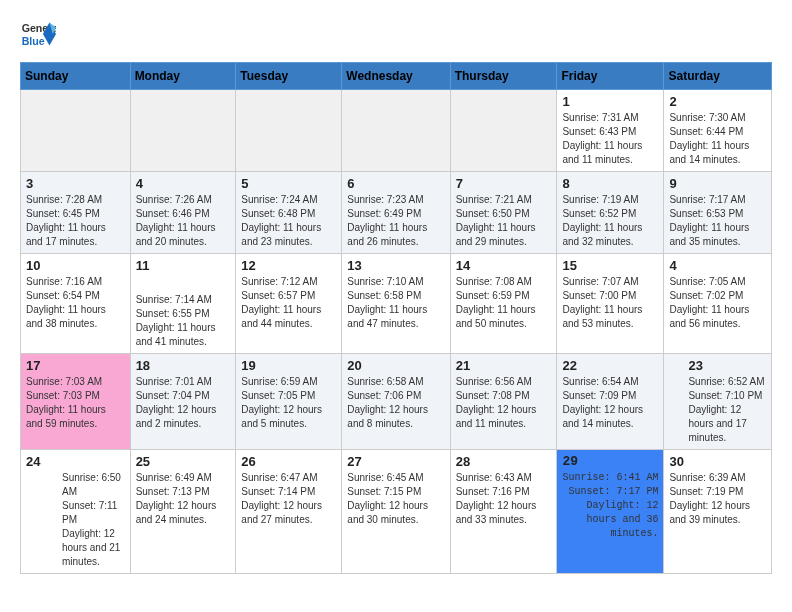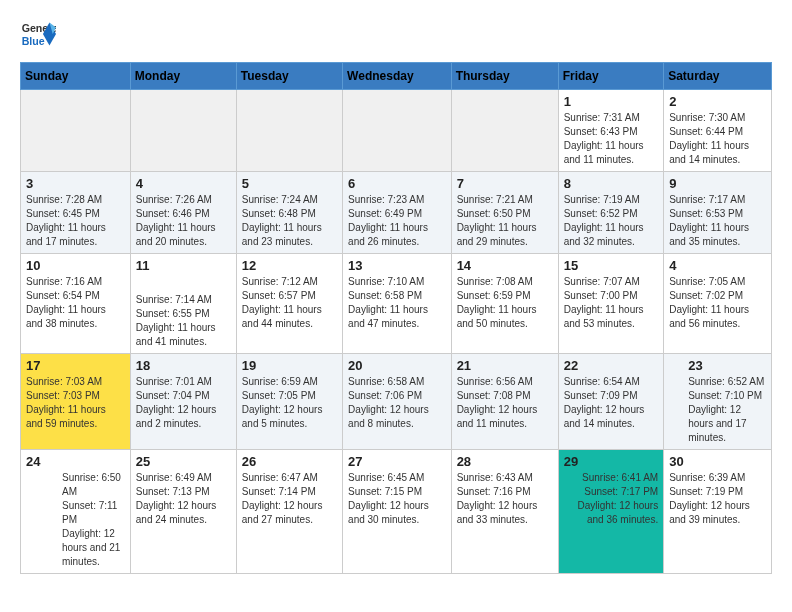--- a/index.html
+++ b/index.html
@@ -213,21 +213,21 @@
 Daylight: 11 hours and 53 minutes.</div>
         </td>
         <td style="background: rgb(255, 255, 255);">
           <span class="day-num">4</span>
           <div class="day-info" style="white-space: pre-line;">Sunrise: 7:05 AM
 Sunset: 7:02 PM
 Daylight: 11 hours and 56 minutes.</div>
         </td>
       </tr>
       <tr>
-        <td style="background: #fde047;">
+        <td style="background: #f9a8d4;">
           <span class="day-num">17</span>
           <div class="day-info" style="white-space: pre-line;">Sunrise: 7:03 AM
 Sunset: 7:03 PM
 Daylight: 11 hours and 59 minutes.</div>
         </td>
         <td style="background: rgb(240, 244, 248);">
           <span class="day-num">18</span>
           <div class="day-info" style="white-space: pre-line;">Sunrise: 7:01 AM
 Sunset: 7:04 PM
 Daylight: 12 hours and 2 minutes.</div>
@@ -287,21 +287,21 @@
           <div class="day-info" style="white-space: pre-line;">Sunrise: 6:45 AM
 Sunset: 7:15 PM
 Daylight: 12 hours and 30 minutes.</div>
         </td>
         <td style="background: rgb(255, 255, 255);">
           <span class="day-num">28</span>
           <div class="day-info" style="white-space: pre-line;">Sunrise: 6:43 AM
 Sunset: 7:16 PM
 Daylight: 12 hours and 33 minutes.</div>
         </td>
-        <td style="background: #14b8a6;">
+        <td style="background: #3b82f6; font-family: Liberation Mono, monospace;">
           <span class="day-num">29</span>
           <div class="day-info" style="white-space: pre-line; text-align: right;">Sunrise: 6:41 AM
 Sunset: 7:17 PM
 Daylight: 12 hours and 36 minutes.</div>
         </td>
         <td style="background: rgb(255, 255, 255);">
           <span class="day-num">30</span>
           <div class="day-info" style="white-space: pre-line;">Sunrise: 6:39 AM
 Sunset: 7:19 PM
 Daylight: 12 hours and 39 minutes.</div>

